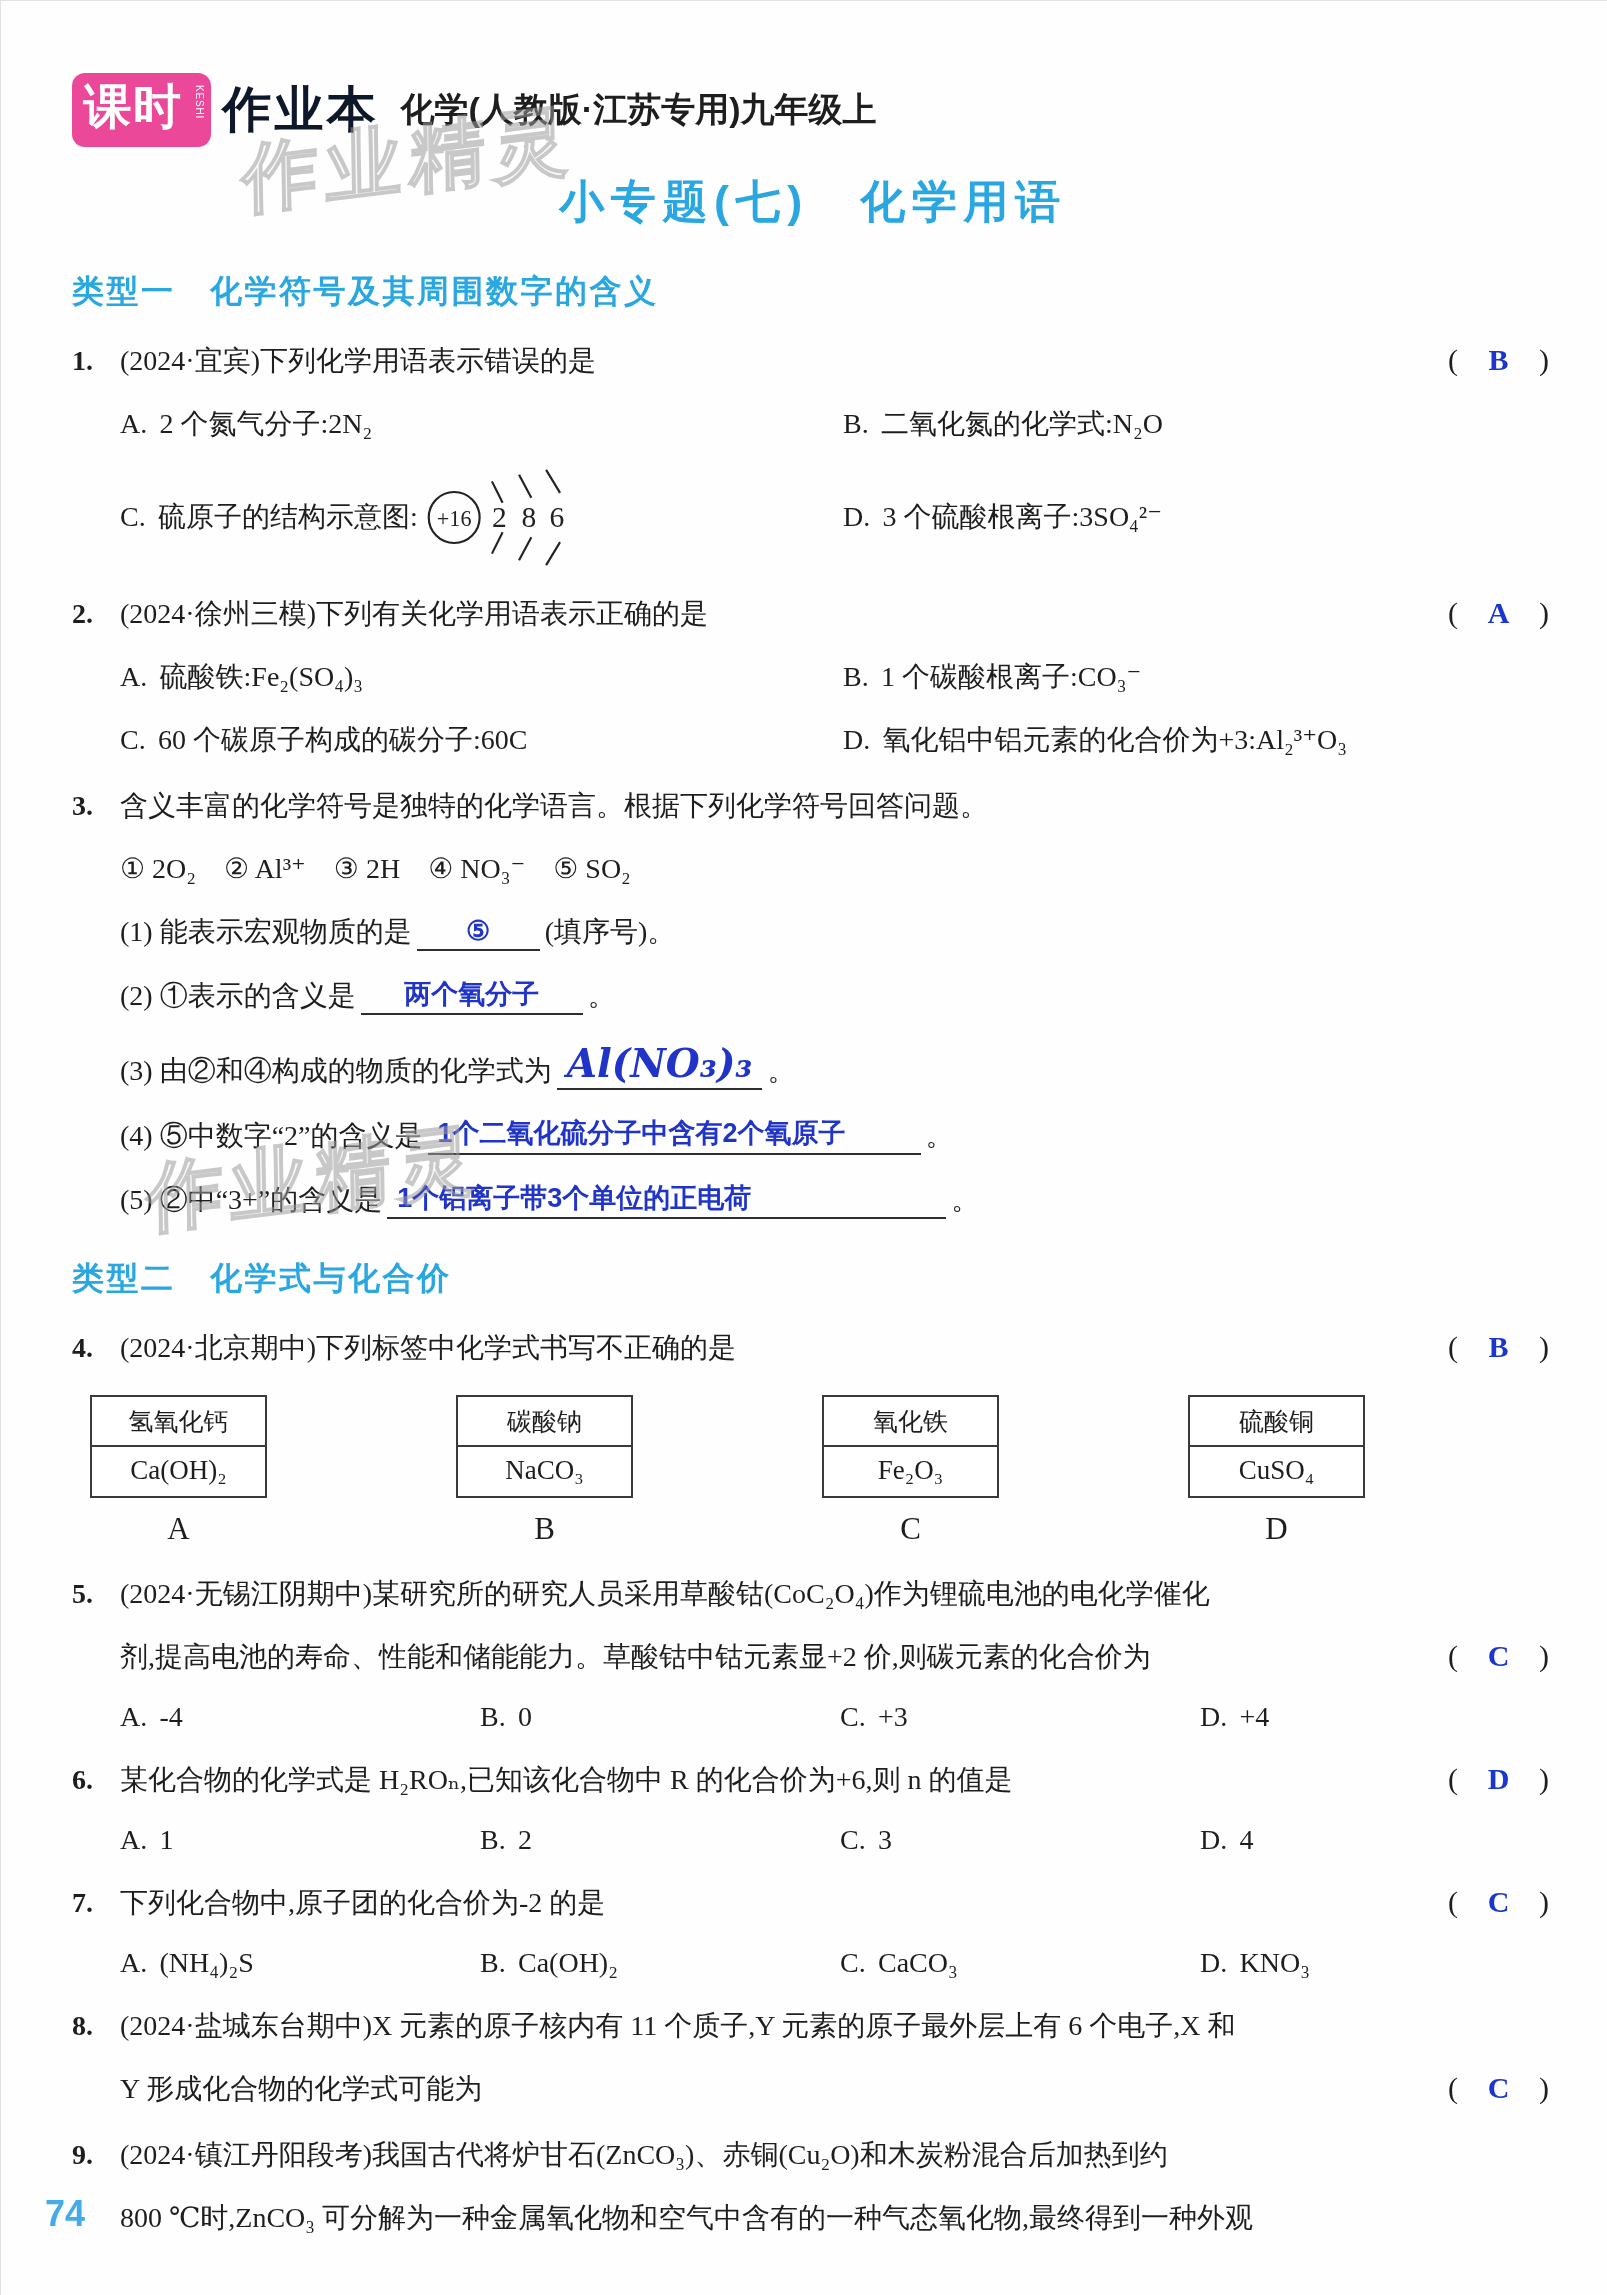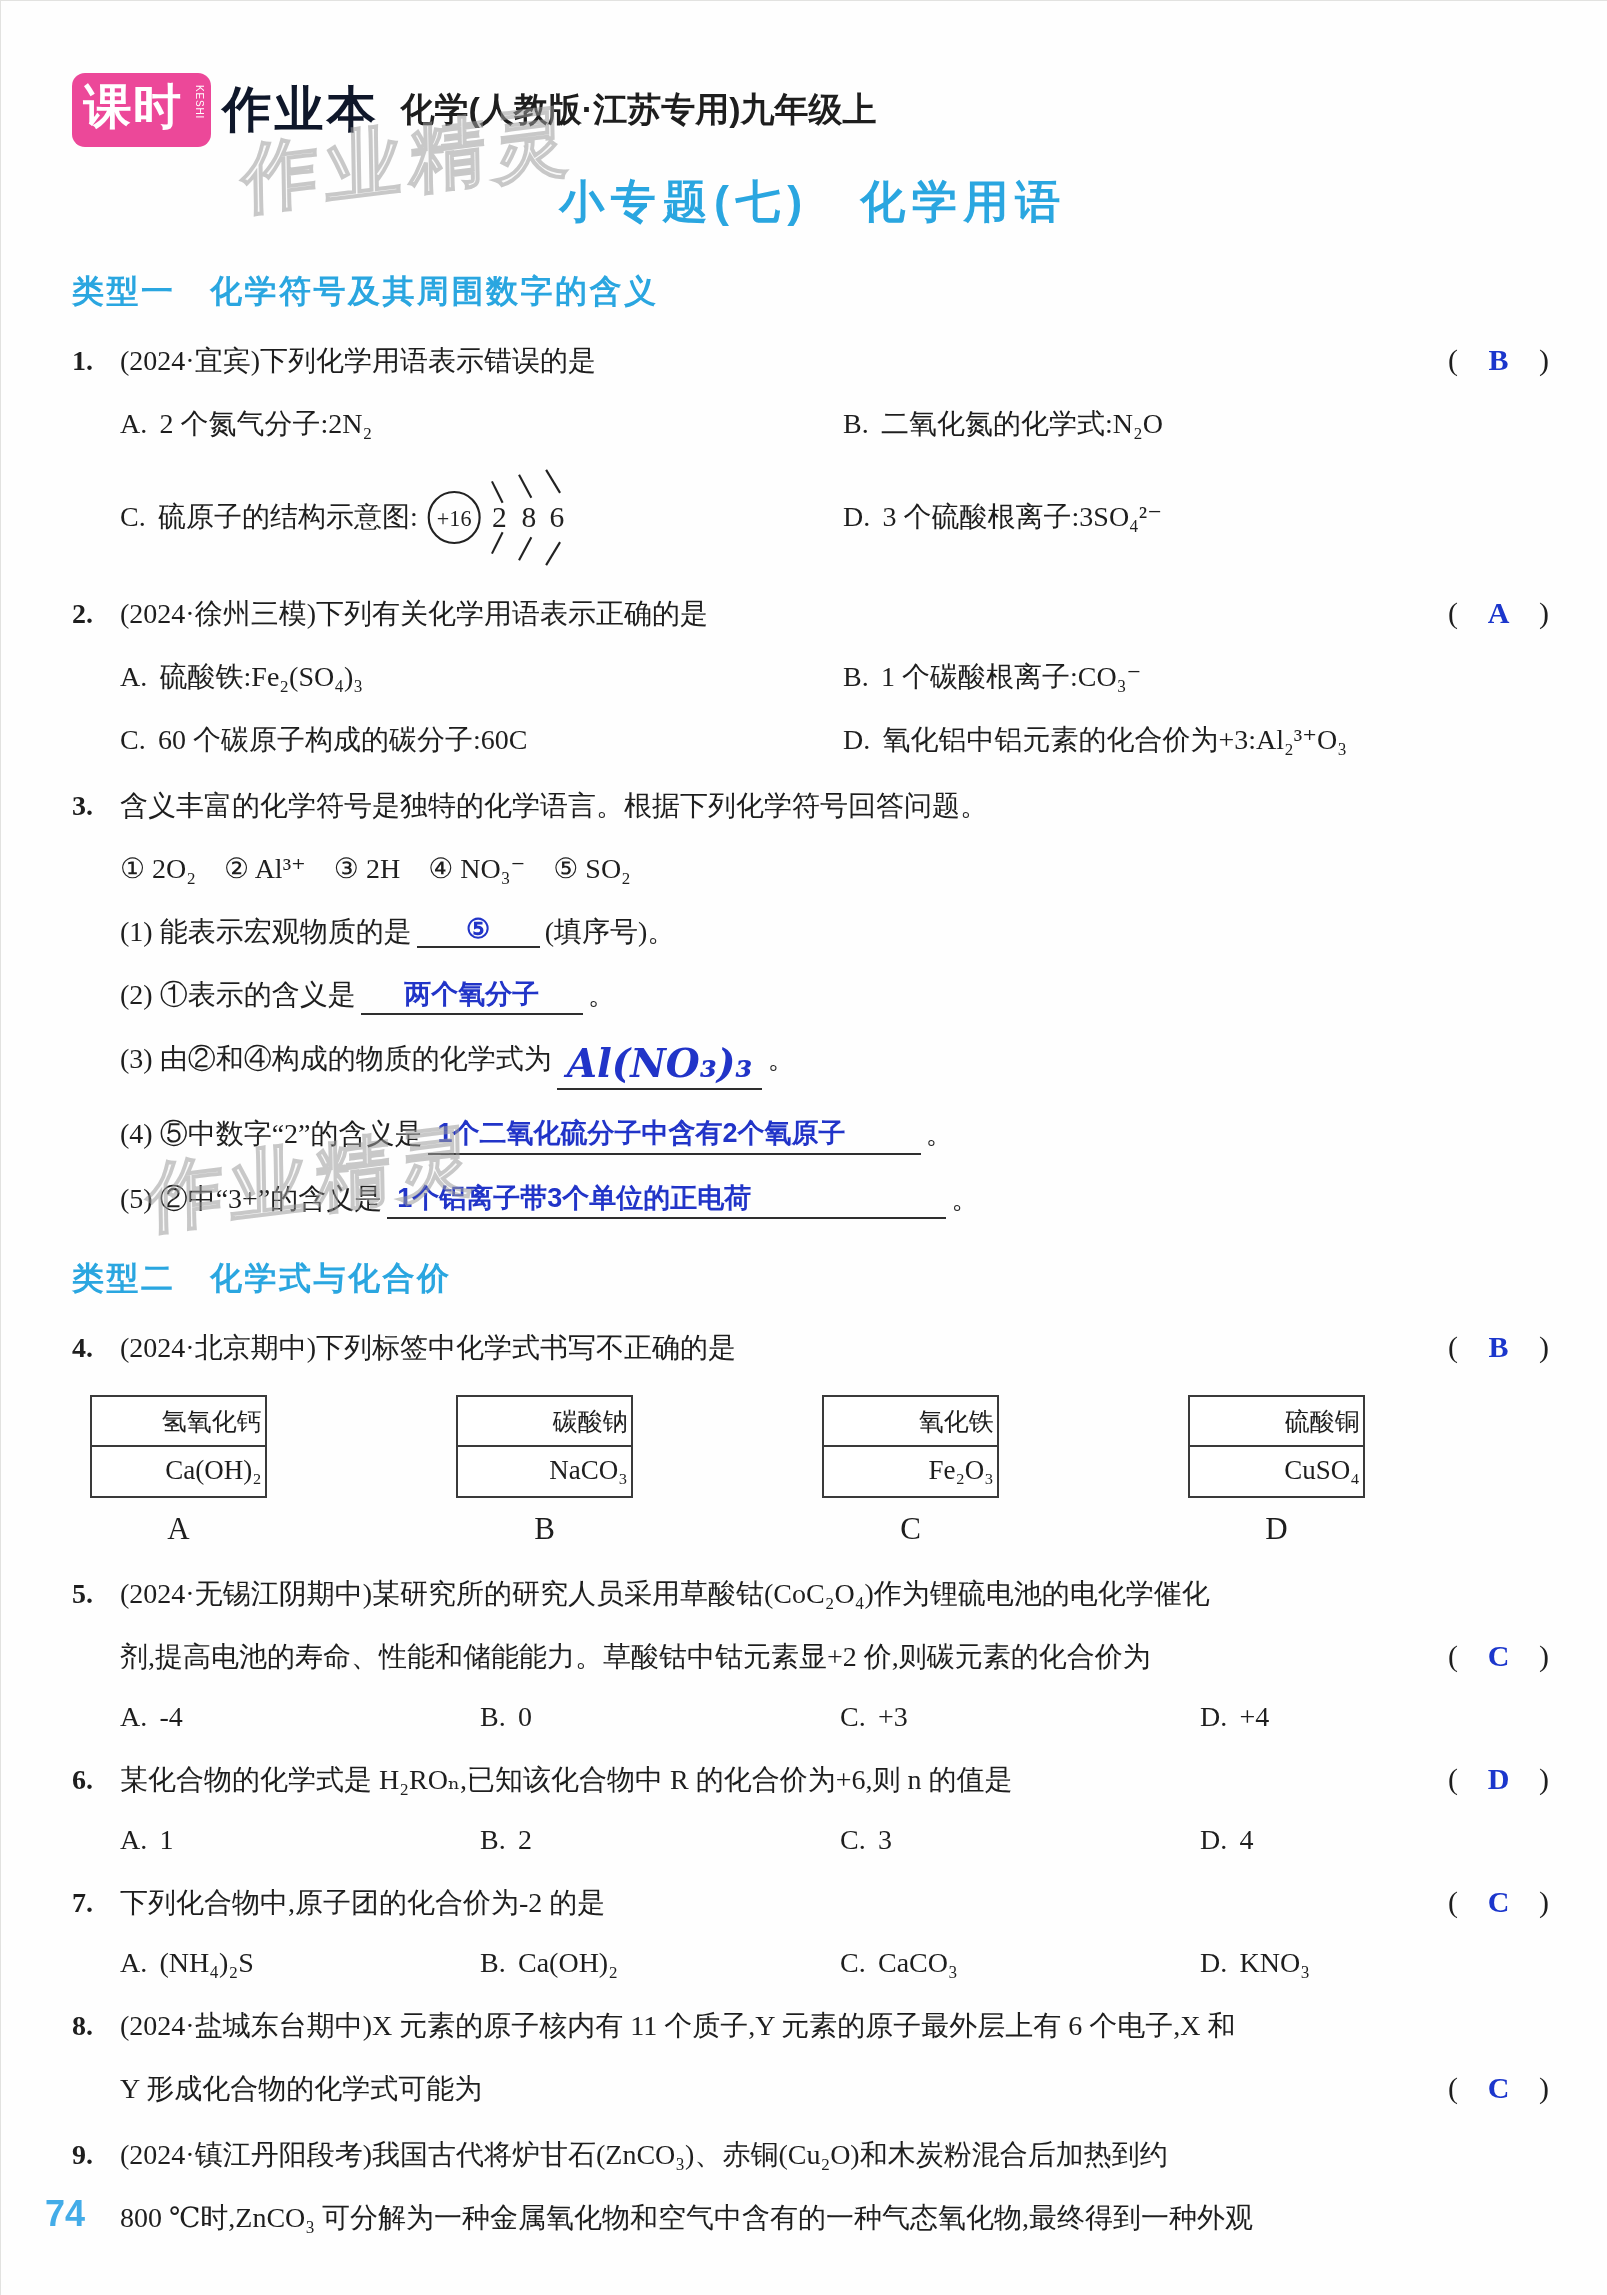--- a/index.html
+++ b/index.html
@@ -41,31 +41,31 @@
   .al { color:#1b36cc; font-weight:700; min-width:35px; text-align:center; }
 
   .orow { display:flex; align-items:baseline; margin-left:48px; margin-top:25px; }
   .cols2 > .opt:first-child { flex:0 0 723px; }
   .cols4 > .opt { flex:0 0 360px; }
   .opt { white-space:nowrap; }
   .ol { margin-right:12.3px; }
   .optc { display:flex; align-items:center; }
   .atom { margin-left:5px; }
 
-  .fsub { display:flex; align-items:flex-start; margin-left:48px; margin-top:25px; }
+  .fsub { display:flex; align-items:flex-end; margin-left:48px; margin-top:25px; }
   .blank { display:inline-block; border-bottom:2.5px solid #2e2e2e; text-align:center;
            padding:0 10px 1.6px; margin:0 5px; }
   .hw  { color:#2134c8; font-family:"Liberation Sans",sans-serif; font-size:27px; font-weight:600; }
   .hwf { color:#2134c8; font-family:"DejaVu Serif",serif; font-style:italic; font-weight:700; font-size:39px; }
   .b150{min-width:123px} .b270{min-width:222px} .b200{min-width:164px}
   .b580{min-width:493px; text-align:left;} .b660{min-width:559px; text-align:left;}
 
   .tags { display:flex; margin-top:28px; margin-left:18px; }
   .tagcol { flex:0 0 25%; }
-  .tag { width:177px; border:2.5px solid #3a3a3a; background:#fff; text-align:right; }
+  .tag { width:177px; border:2.5px solid #3a3a3a; background:#fff; text-align:center; }
   .tagname { font-family:"Liberation Sans",sans-serif; font-size:25px; padding:8.2px 3.3px 6.6px;
              border-bottom:2.5px solid #3a3a3a; }
   .tagformula { font-size:27px; padding:8.2px 3.3px 10px; }
   .tagletter { width:177px; text-align:center; font-size:31px; margin-top:13px; }
 
   .pageno { position:absolute; left:44px; top:2192px; color:#43ace8;
             font-family:"Liberation Sans",sans-serif; font-weight:900; font-size:36px; }
 </style>
 </head>
 <body>

